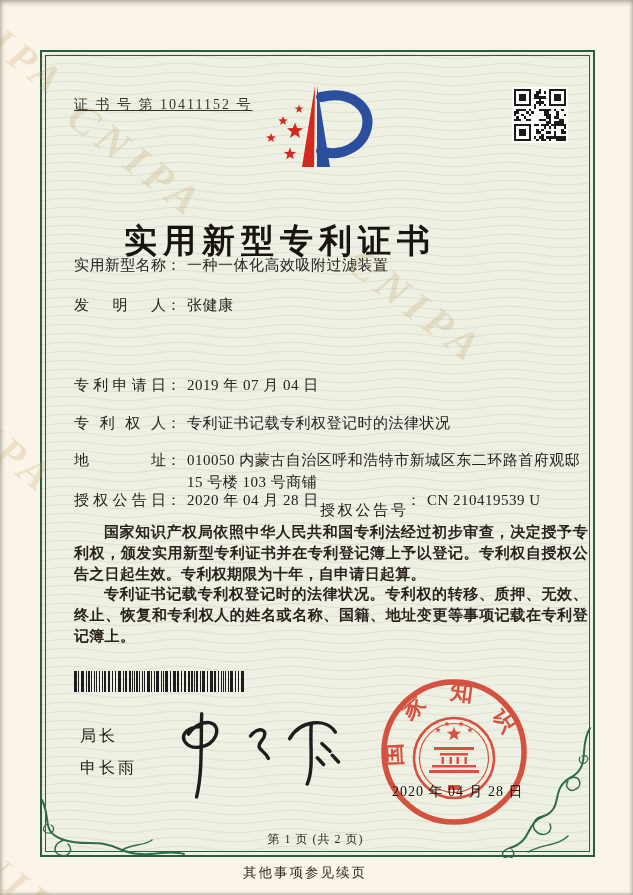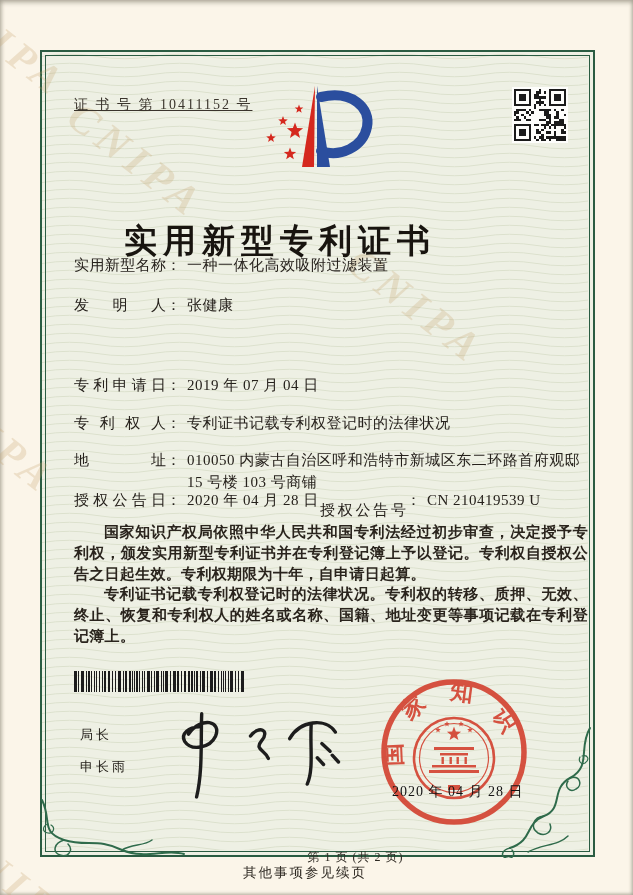--- a/index.html
+++ b/index.html
@@ -27,27 +27,27 @@
   .fl{display:inline-block;width:92px;text-align:justify;text-align-last:justify;vertical-align:top;}
   .fc{display:inline-block;vertical-align:top;}
   .fv{display:inline-block;vertical-align:top;margin-left:6px;letter-spacing:.5px;}
   .fv-wrap{white-space:normal;width:400px;}
   .pair2{position:absolute;left:246px;top:0;}
   .fl2{display:inline-block;width:86px;text-align:justify;text-align-last:justify;vertical-align:top;margin-top:10px;}
   .paras{position:absolute;left:74px;top:522px;width:514px;z-index:4;font-size:15px;
          line-height:20.8px;text-align:justify;color:#2a241d;letter-spacing:.3px;}
   .paras p{margin:0;text-indent:2em;font-weight:bold;}
   .barcode{position:absolute;left:74px;top:671px;z-index:4;}
-  .signer{position:absolute;left:80px;z-index:4;font-size:13px;letter-spacing:3px;color:#201c16;}
+  .signer{position:absolute;left:80px;z-index:4;font-size:16px;letter-spacing:3px;color:#201c16;}
   .sig{position:absolute;left:155px;top:700px;z-index:5;}
   .seal{position:absolute;left:378px;top:676px;z-index:6;opacity:.88;}
   .seal-date{position:absolute;left:392px;top:783px;width:150px;z-index:7;font-size:14px;
              letter-spacing:1px;color:#141414;}
-  .page-no{position:absolute;left:40px;top:849px;width:551px;z-index:4;text-align:center;
-           font-size:12px;letter-spacing:1px;color:#2e2922;padding-left:40px;}
+  .page-no{position:absolute;left:40px;top:831px;width:551px;z-index:4;text-align:center;
+           font-size:12px;letter-spacing:1px;color:#2e2922;}
   .note{position:absolute;left:0;top:864px;width:610px;z-index:4;text-align:center;
         font-size:13.5px;letter-spacing:2px;color:#2e2922;}
   .flourish{position:absolute;z-index:3;}
 </style>
 </head>
 <body>
 
 <div class="page">
 
   <div class="wm" style="left:-45px;top:-25px;font-size:40px;">CNIPA</div>

